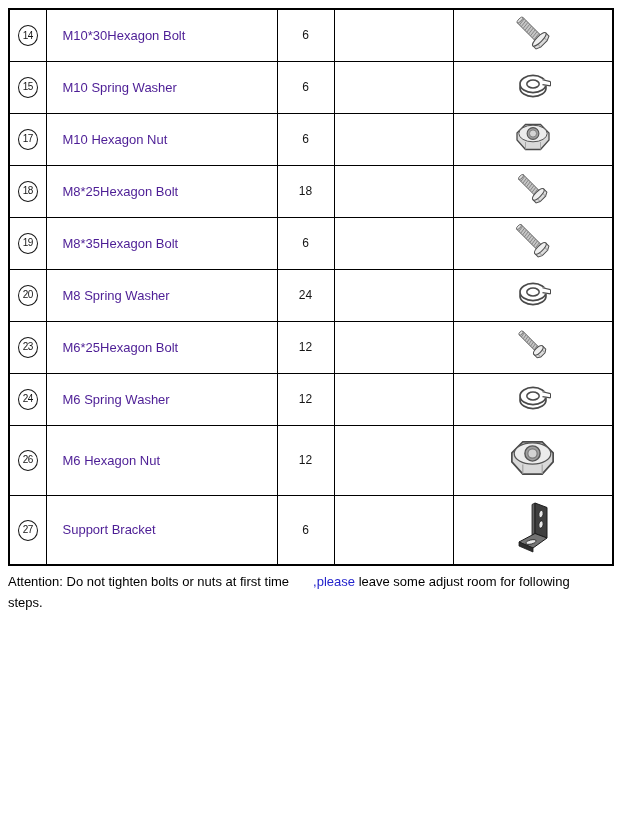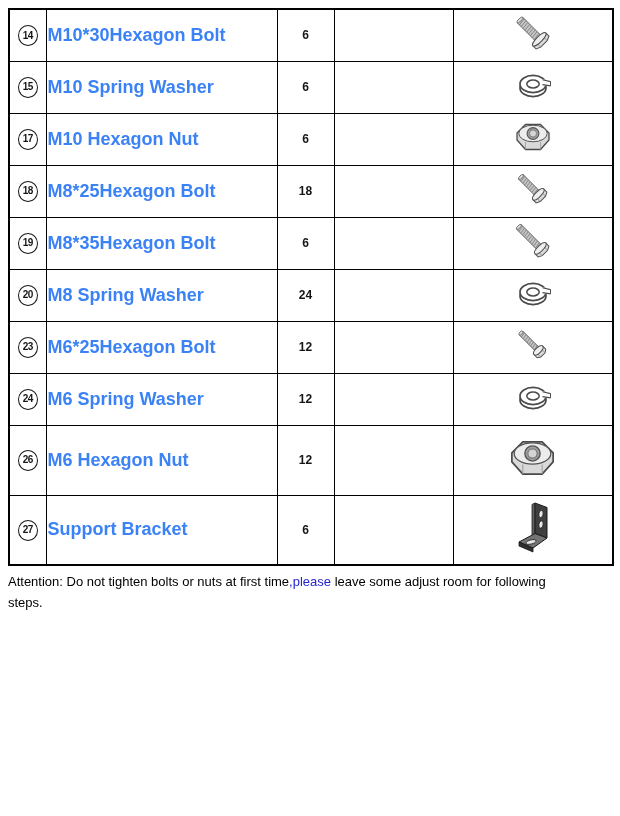--- a/index.html
+++ b/index.html
@@ -1,26 +1,26 @@
 <!DOCTYPE html>
 <html><head>
 <meta charset="utf-8">
 <style>
   html,body{margin:0;padding:0;background:#ffffff;}
   body{width:620px;height:816px;font-family:"Liberation Sans", sans-serif;color:#111;}
   .page{position:relative;padding:8px 8px 0 8px;box-sizing:border-box;}
-  table.parts{border-collapse:collapse;table-layout:fixed;width:604px;border:2px solid #000;font-weight:bold;}
+  table.parts{border-collapse:collapse;table-layout:fixed;width:604px;border:2px solid #000;}
   table.parts td{border:1px solid #000;vertical-align:middle;overflow:hidden;}
   tr.part-row{height:52px;}
   tr.part-row.tall{height:70px;margin-left:20px;}
   td.c-num{text-align:center;}
   .circ{display:inline-flex;align-items:center;justify-content:center;
         width:18px;height:19px;border:1.5px solid #151515;border-radius:50%;
         font-size:10px;line-height:1;letter-spacing:-0.5px;color:#151515;}
-  td.c-name{padding-left:1px;font-size:18px;color:#3b82f6;}
+  td.c-name{padding-left:16px;font-size:13px;color:#4c1d95;}
   td.c-qty{text-align:center;font-size:12px;color:#161616;}
   td.c-img{text-align:center;}
   .icon{display:inline-block;line-height:0;}
   .icon svg{overflow:visible;}
   .attention{margin:5px 0 0 0;font-size:13px;line-height:21px;color:#000;}
   .attention .blue{color:#2424cc;}
   .attention.line2{margin-top:0;}
 </style>
 </head>
 <body>
@@ -299,15 +299,15 @@
     <ellipse cx="29" cy="23.5" rx="2.1" ry="3.6" fill="#e8e8e8" stroke="#111" stroke-width="0.7" transform="rotate(9 29 23.5)"></ellipse>
     <polygon points="23,32.5 35,37 21,47 7,41" fill="#747474" stroke="#1c1c1c" stroke-width="1"></polygon>
     <polygon points="7,41 21,47 21,51 7,45" fill="#2e2e2e" stroke="#1c1c1c" stroke-width="0.8"></polygon>
     <ellipse cx="19" cy="41" rx="5.2" ry="2" fill="#e8e8e8" stroke="#111" stroke-width="0.7" transform="rotate(-12 19 41)"></ellipse>
   </svg></span>
     </td>
   </tr>
       </tbody>
   </table>
 
-  <p class="attention"><span>Attention: Do not tighten bolts or nuts at first time</span><span class="blue" style="color: rgb(36, 36, 204);">,please</span><span> leave some adjust room for following</span></p>
+  <p class="attention"><span>Attention: Do not tighten bolts or nuts at first time</span><span class="blue" style="color: rgb(36, 36, 204); margin-left: 24px;">,please</span><span> leave some adjust room for following</span></p>
   <p class="attention line2">steps.</p>
 </div>
 
 </body></html>

